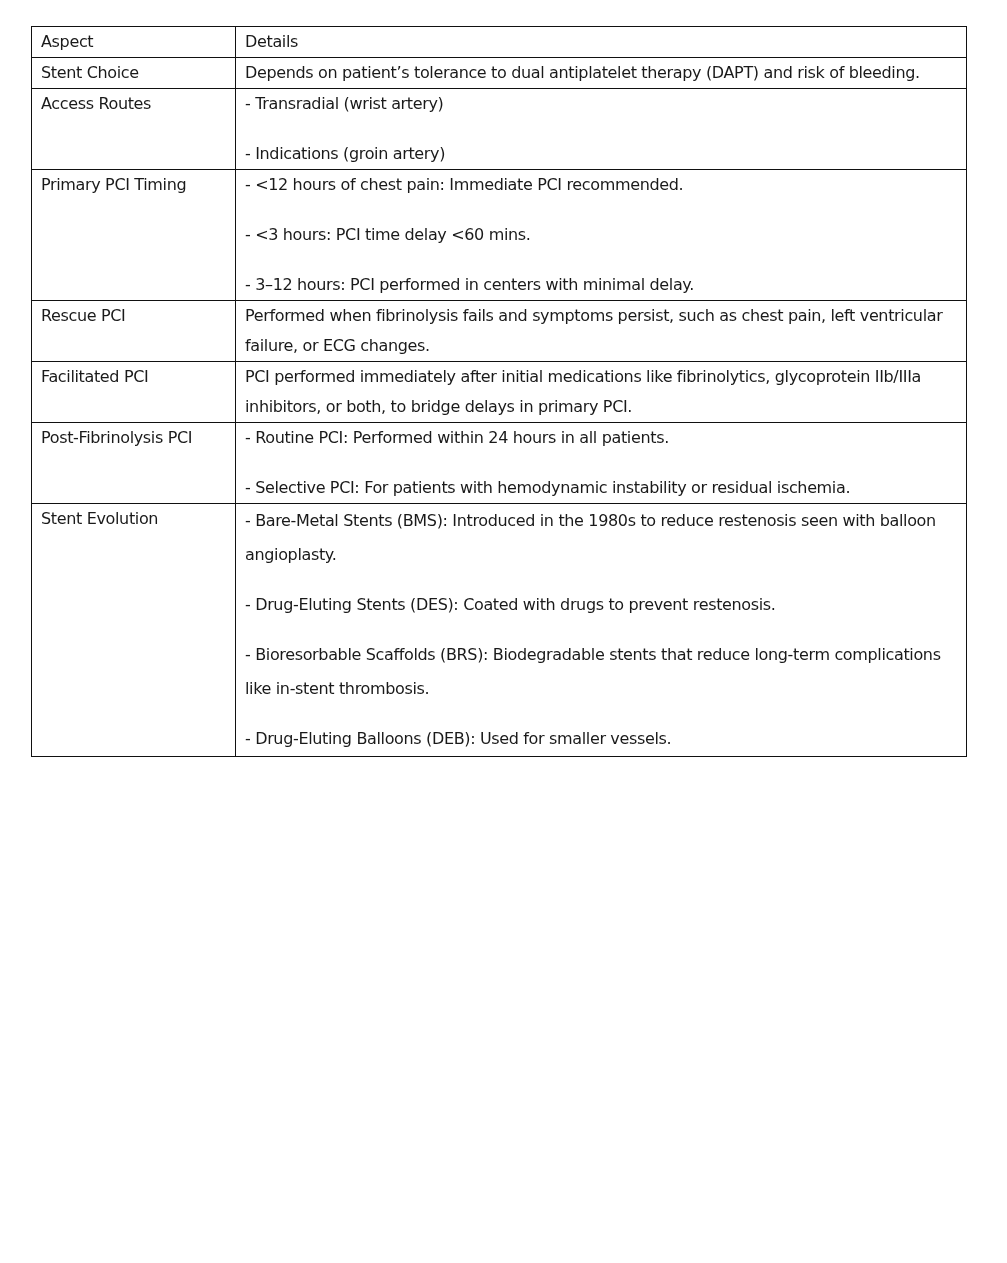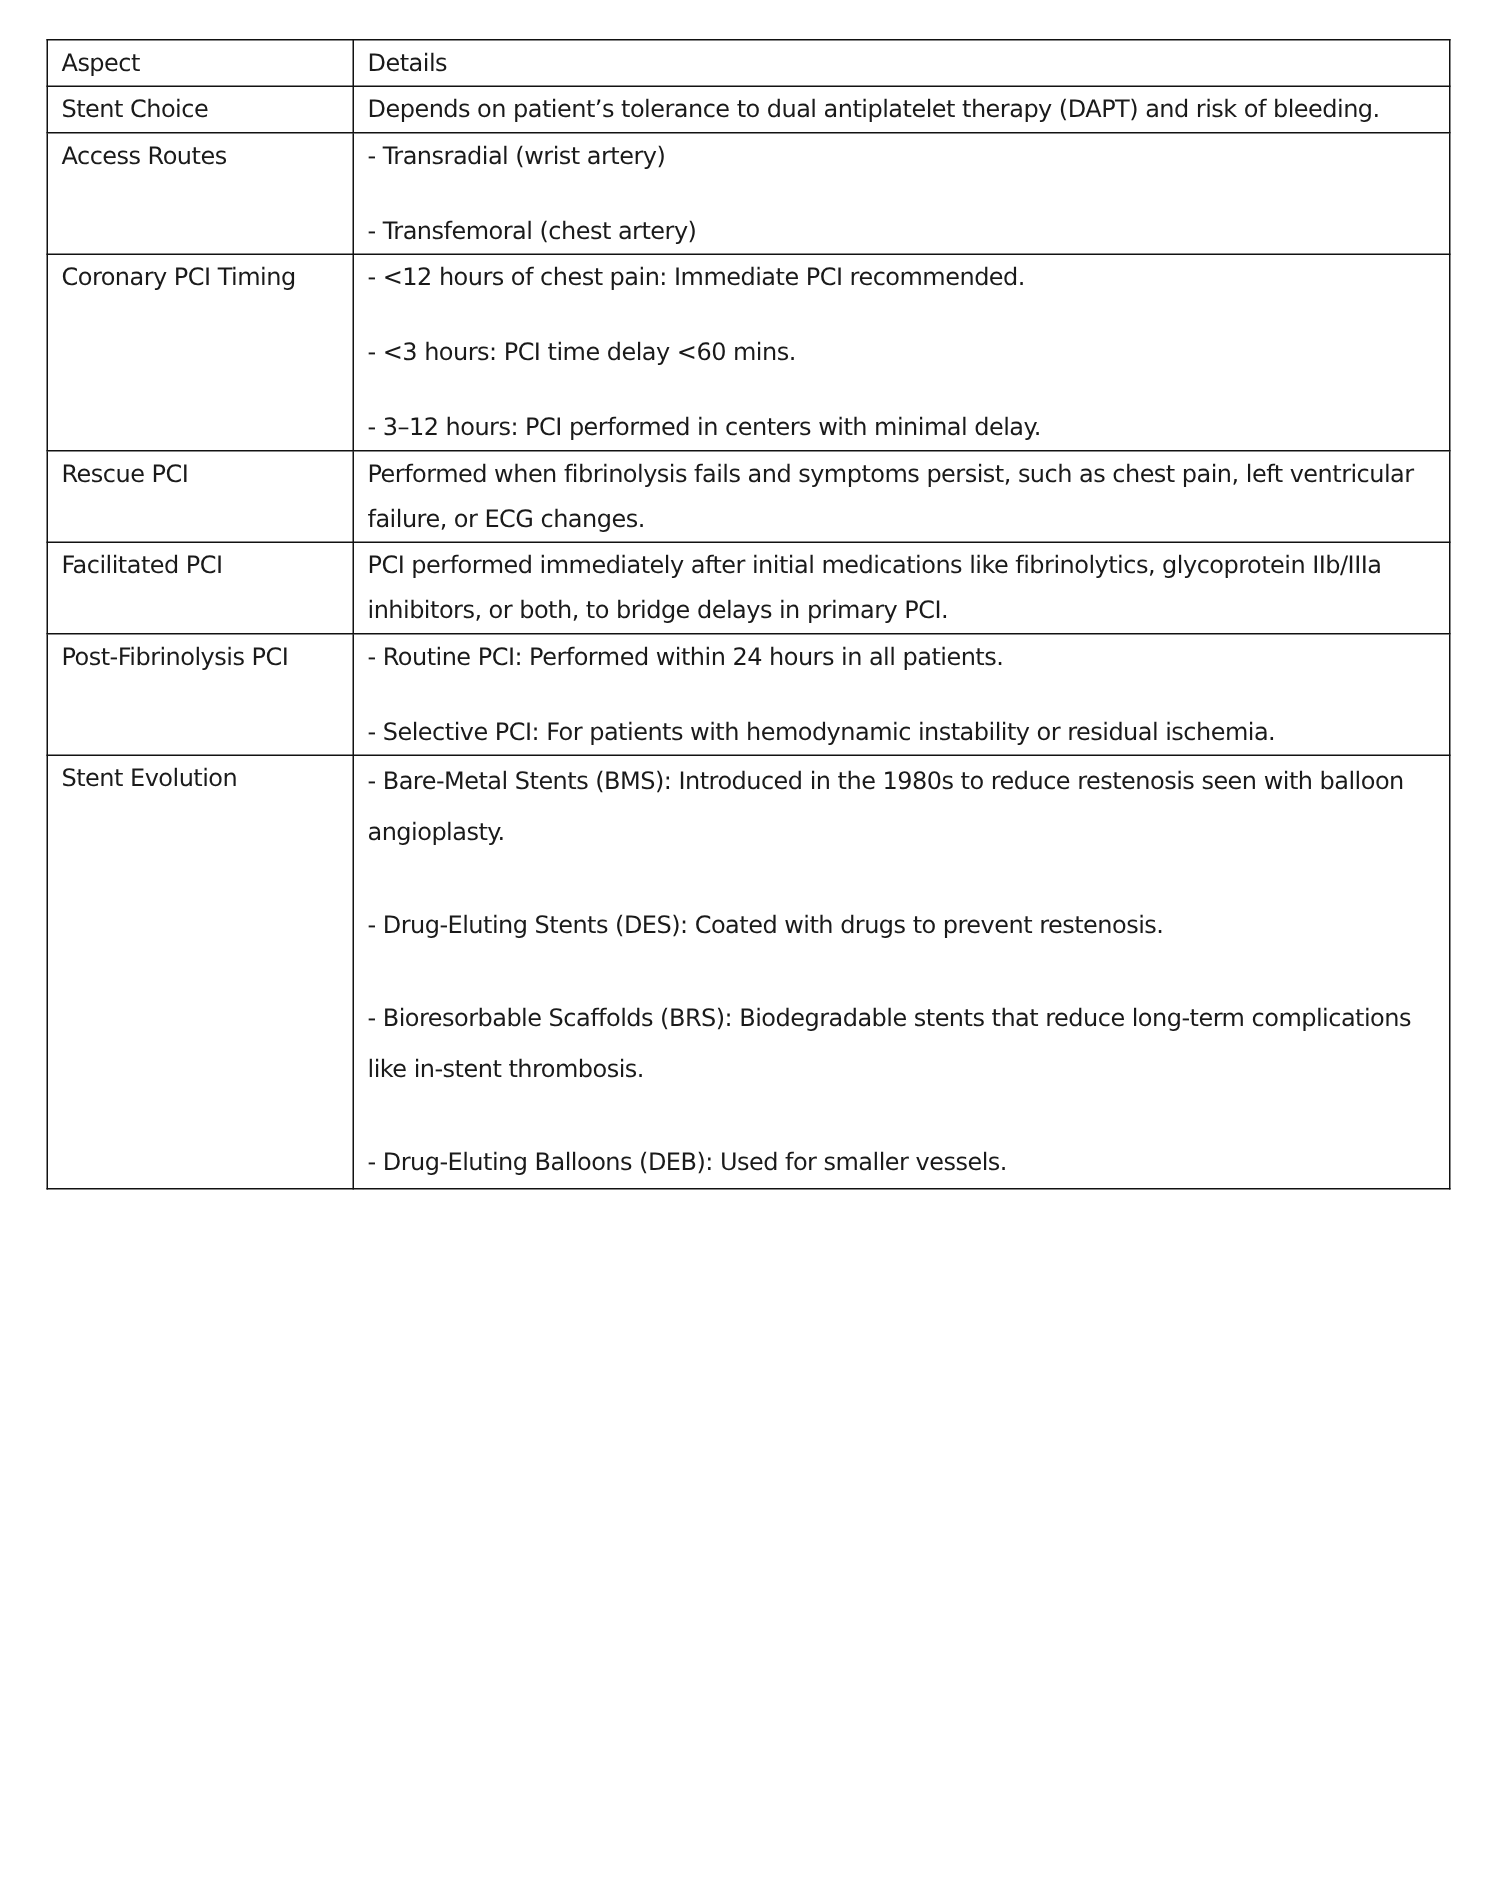--- a/index.html
+++ b/index.html
@@ -17,21 +17,21 @@
     table.doc col.c2 { width: 731px; }
     table.doc td {
       border: 1.3px solid #111;
       vertical-align: top;
       padding: 0 8px 0 9px;
       line-height: 30px;
     }
     table.doc td.aspect { padding-left: 9px; }
     .para { display: block; }
     .gap { margin-top: 20px; }
-    .gap-lg { margin-top: 28px; }
+    .gap-lg { margin-top: 16px; }
     .se-line { line-height: 34px; }
   </style>
 </head>
 <body>
 
 <table class="doc">
   <colgroup>
       <col class="c1">
       <col class="c2">
     </colgroup>
@@ -48,26 +48,26 @@
       <td class="aspect">Stent Choice</td>
       <td>
         <span class="para">Depends on patient’s tolerance to dual antiplatelet therapy (DAPT) and risk of bleeding.</span>
       </td>
     </tr>
 
     <tr>
       <td class="aspect">Access Routes</td>
       <td>
         <span class="para">- Transradial (wrist artery)</span>
-        <span class="para gap">- Transfemoral (chest artery)</span>
+        <span class="para gap">- Indications (groin artery)</span>
       </td>
     </tr>
 
     <tr>
-      <td class="aspect">Coronary PCI Timing</td>
+      <td class="aspect">Primary PCI Timing</td>
       <td>
         <span class="para">- &lt;12 hours of chest pain: Immediate PCI recommended.</span>
         <span class="para gap">- &lt;3 hours: PCI time delay &lt;60 mins.</span>
         <span class="para gap">- 3–12 hours: PCI performed in centers with minimal delay.</span>
       </td>
     </tr>
 
 
     <tr>
       <td class="aspect">Rescue PCI</td>

